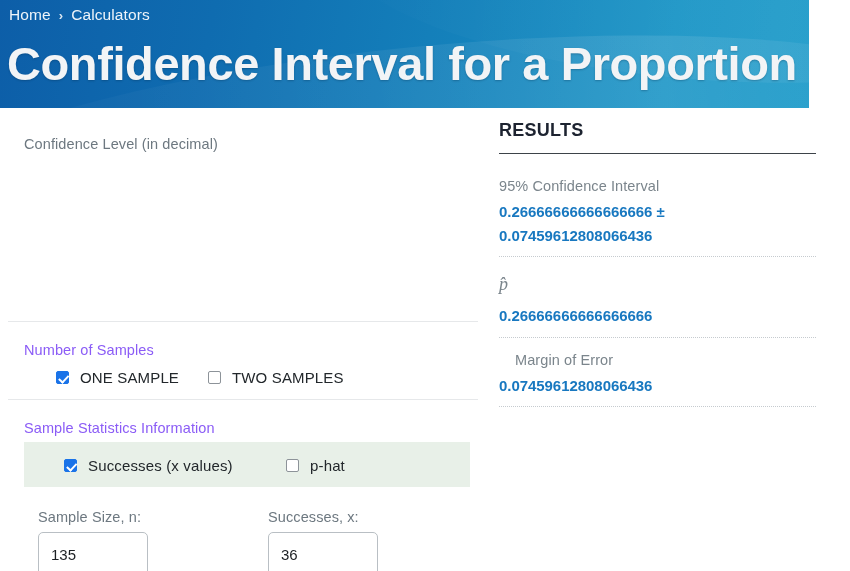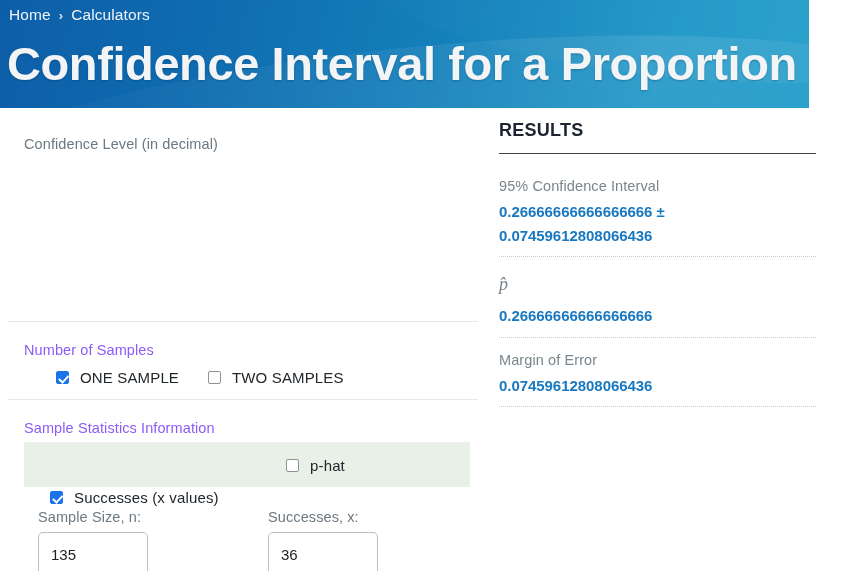--- a/index.html
+++ b/index.html
@@ -213,21 +213,21 @@
         <span class="chk"></span>
         <span class="chk-label caps">TWO SAMPLES</span>
       </div>
 
       <div class="row-divider" style="left:8px;top:291px;width:470px;"></div>
 
       <div class="section-label" style="position:absolute;left:24px;top:312px;">Sample Statistics Information</div>
 
       <div class="green-band" style="left:24px;top:334px;width:446px;height:45px;"></div>
 
-      <div class="chk-row" style="left:50px;top:349px;margin-top:32px;">
+      <div class="chk-row" style="left:64px;top:349px;">
         <span class="chk checked"></span>
         <span class="chk-label">Successes (x values)</span>
       </div>
 
       <div class="chk-row" style="left:286px;top:349px;">
         <span class="chk"></span>
         <span class="chk-label">p-hat</span>
       </div>
 
       <div class="field-label" style="position:absolute;left:38px;top:401px;">Sample Size, n:</div>
@@ -245,19 +245,19 @@
 
       <div class="res-label" style="left:9px;top:70px;">95% Confidence Interval</div>
       <div class="res-value" style="left:9px;top:95px;">0.26666666666666666 ±</div>
       <div class="res-value" style="left:9px;top:119px;">0.07459612808066436</div>
       <div class="dotted-rule" style="left:9px;top:148px;width:317px;"></div>
 
       <div class="phat" style="left:9px;top:166px;">p̂</div>
       <div class="res-value" style="left:9px;top:199px;">0.26666666666666666</div>
       <div class="dotted-rule" style="left:9px;top:229px;width:317px;"></div>
 
-      <div class="res-label" style="left:9px;top:244px;">Margin of Error</div>
+      <div class="res-label" style="left:25px;top:244px;">Margin of Error</div>
       <div class="res-value" style="left:9px;top:269px;">0.07459612808066436</div>
       <div class="dotted-rule" style="left:9px;top:298px;width:317px;"></div>
     </div>
 
   </div>
 </div>
 
 </body></html>

